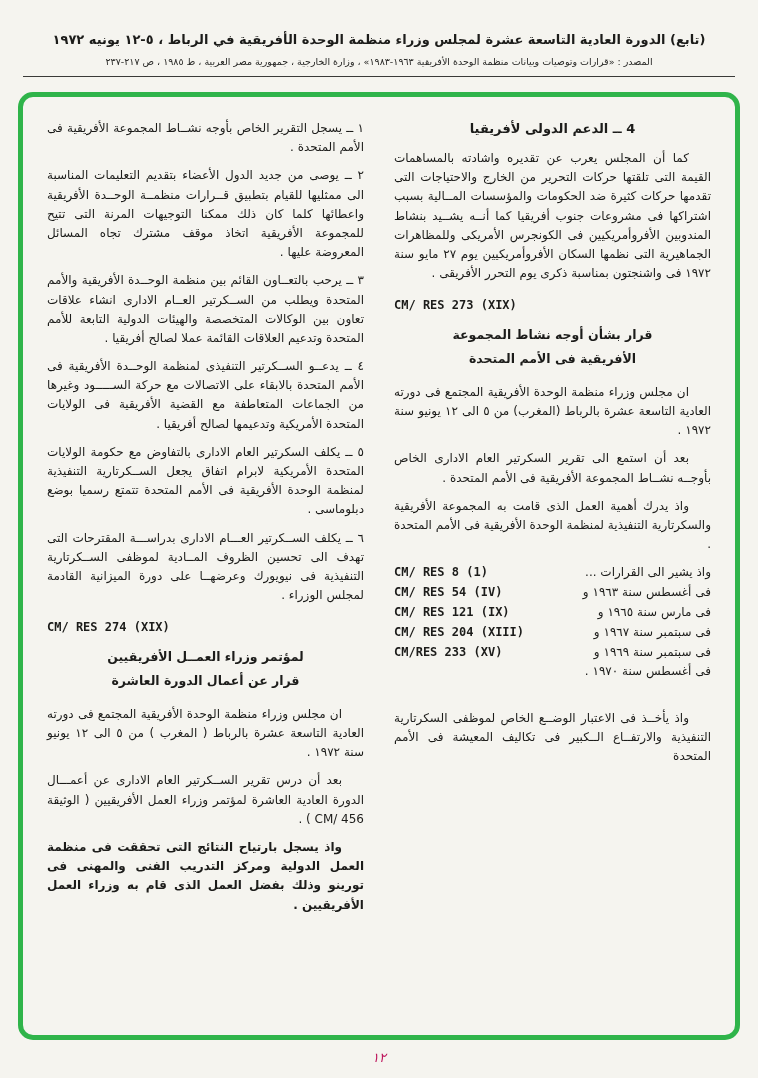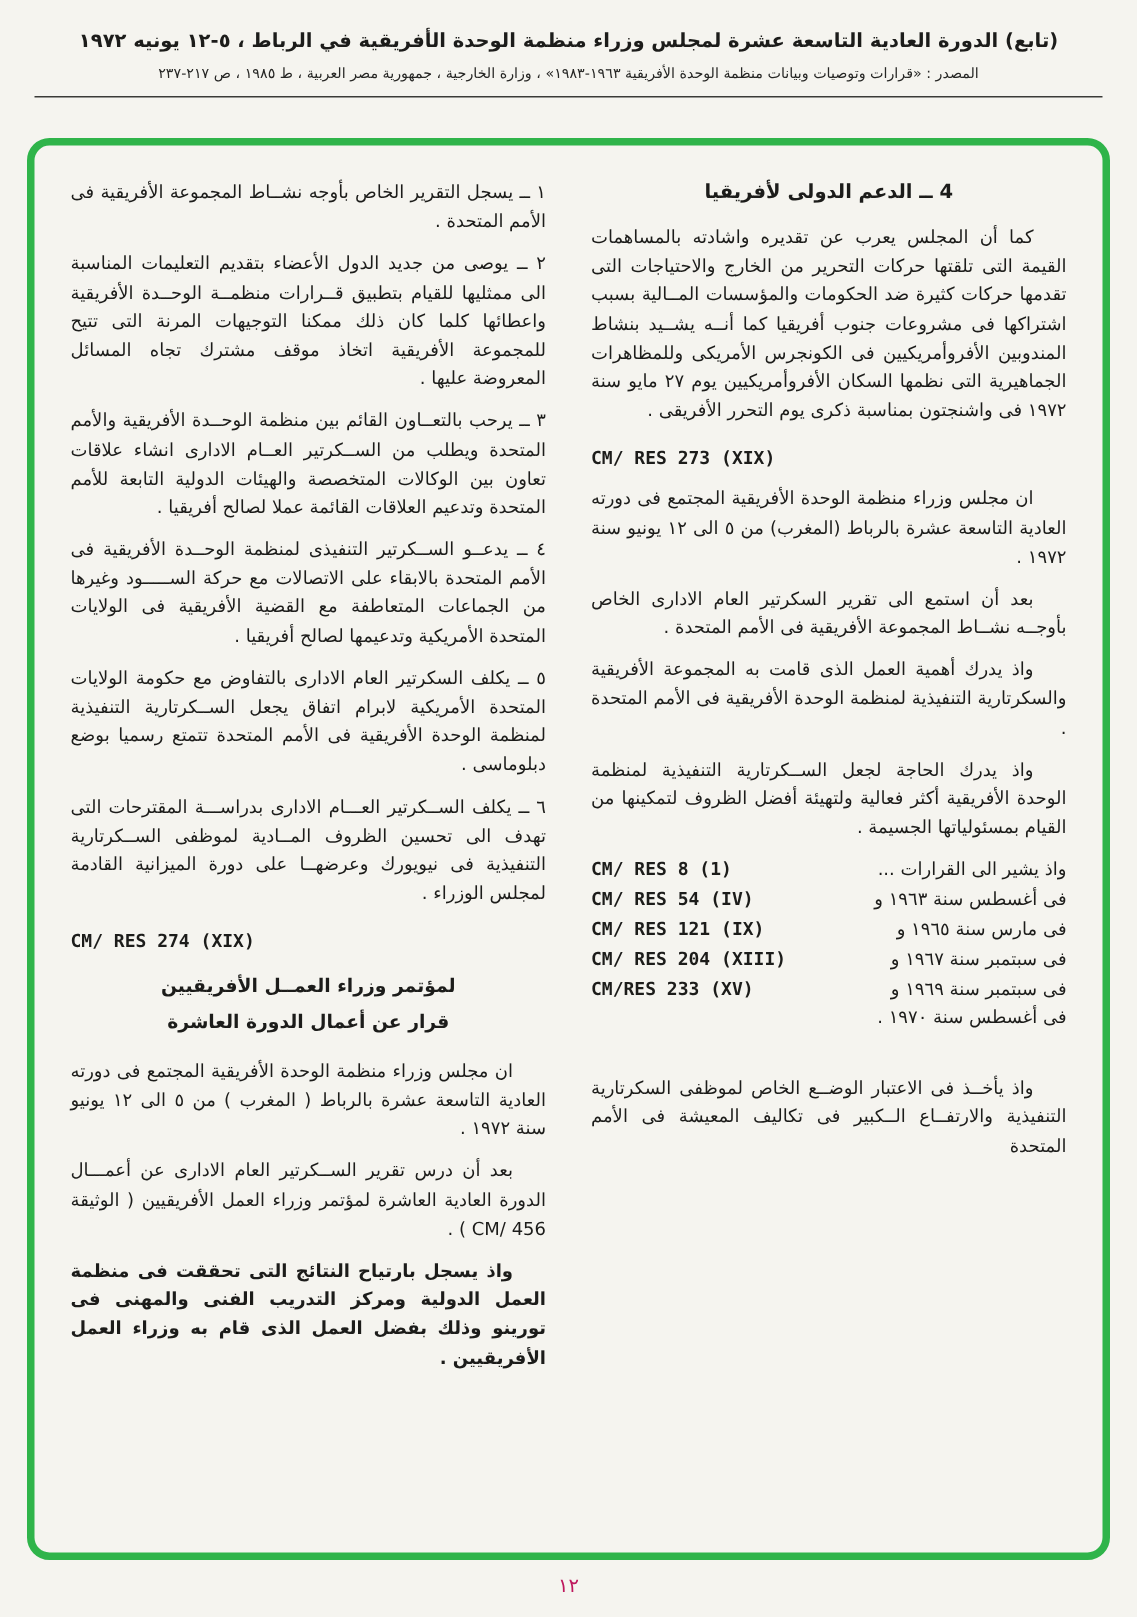--- a/index.html
+++ b/index.html
@@ -6,21 +6,21 @@
   html, body { margin: 0; padding: 0; }
   body {
     width: 758px; height: 1078px;
     background: #f5f4ef;
     font-family: "DejaVu Sans", sans-serif;
     color: #1c1c1a;
     position: relative;
     overflow: hidden;
     direction: rtl;
   }
-  .doc-header { text-align: center; padding-top: 20px; }
+  .doc-header { text-align: center; padding-top: 32px; }
   .doc-title { font-size: 13px; font-weight: bold; letter-spacing: 0.2px; }
   .doc-source { font-size: 9.5px; margin-top: 9px; color: #262624; }
   .header-rule { width: 712px; margin: 9px auto 0; border-top: 1.5px solid #3a3a38; }
 
   .frame {
     position: absolute;
     left: 18px; top: 92px;
     width: 722px; height: 948px;
     border: 5px solid #2fb44a;
     border-radius: 15px;
@@ -57,21 +57,21 @@
   .res-list { margin: 2px 0 27px; }
   .res-row {
     display: flex; direction: ltr; justify-content: space-between;
     font-size: 12px; line-height: 1.65;
   }
   .res-row .code { font-family: "DejaVu Sans Mono", monospace; font-weight: bold; white-space: nowrap; }
   .res-row .ar { direction: rtl; text-align: right; }
 
   .page-number {
     position: absolute; bottom: 13px; left: 0; right: 0;
-    text-align: center; font-size: 13px; color: #be185d;
+    text-align: center; font-size: 13px; color: #be185d; font-style: italic;
   }
 </style>
 </head>
 <body>
 
 <div class="page">
 
   <header class="doc-header">
     <div class="doc-title">(تابع) الدورة العادية التاسعة عشرة لمجلس وزراء منظمة الوحدة الأفريقية في الرباط ، ٥-١٢ يونيه ١٩٧٢</div>
     <div class="doc-source">المصدر : «قرارات وتوصيات وبيانات منظمة الوحدة الأفريقية ١٩٦٣-١٩٨٣» ، وزارة الخارجية ، جمهورية مصر العربية ، ط ١٩٨٥ ، ص ٢١٧-٢٣٧</div>
@@ -80,25 +80,28 @@
 
   <section class="frame" style="border-color: rgb(47, 180, 74);">
     <div class="columns">
 
       <div class="col">
         <h2 class="section-heading">4 ــ الدعم الدولى لأفريقيا</h2>
         <p class="para">كما أن المجلس يعرب عن تقديره واشادته بالمساهمات القيمة التى تلقتها حركات التحرير من الخارج والاحتياجات التى تقدمها حركات كثيرة ضد الحكومات والمؤسسات المــالية بسبب اشتراكها فى مشروعات جنوب أفريقيا كما أنــه يشــيد بنشاط المندوبين الأفروأمريكيين فى الكونجرس الأمريكى وللمظاهرات الجماهيرية التى نظمها السكان الأفروأمريكيين يوم ٢٧ مايو سنة ١٩٧٢ فى واشنجتون بمناسبة ذكرى يوم التحرر الأفريقى .</p>
 
         <div class="res-code">CM/ RES 273 (XIX)</div>
 
+        <div class="res-title">
+          <div>قرار بشأن أوجه نشاط المجموعة</div>
+          <div>الأفريقية فى الأمم المتحدة</div>
+        </div>
 
         <p class="para">ان مجلس وزراء منظمة الوحدة الأفريقية المجتمع فى دورته العادية التاسعة عشرة بالرباط (المغرب) من ٥ الى ١٢ يونيو سنة ١٩٧٢ .</p>
         <p class="para">بعد أن استمع الى تقرير السكرتير العام الادارى الخاص بأوجــه نشــاط المجموعة الأفريقية فى الأمم المتحدة .</p>
         <p class="para">واذ يدرك أهمية العمل الذى قامت به المجموعة الأفريقية والسكرتارية التنفيذية لمنظمة الوحدة الأفريقية فى الأمم المتحدة .</p>
-        <p class="para">واذ يدرك الحاجة لجعل الســكرتارية التنفيذية لمنظمة الوحدة الأفريقية أكثر فعالية ولتهيئة أفضل الظروف لتمكينها من القيام بمسئولياتها الجسيمة .</p>
 
         <div class="res-list">
           <div class="res-row">
             <span class="code">CM/ RES 8 (1)</span>
             <span class="ar">واذ يشير الى القرارات ...</span>
           </div>
           <div class="res-row">
             <span class="code">CM/ RES 54 (IV)</span>
             <span class="ar">فى أغسطس سنة ١٩٦٣ و</span>
           </div>

